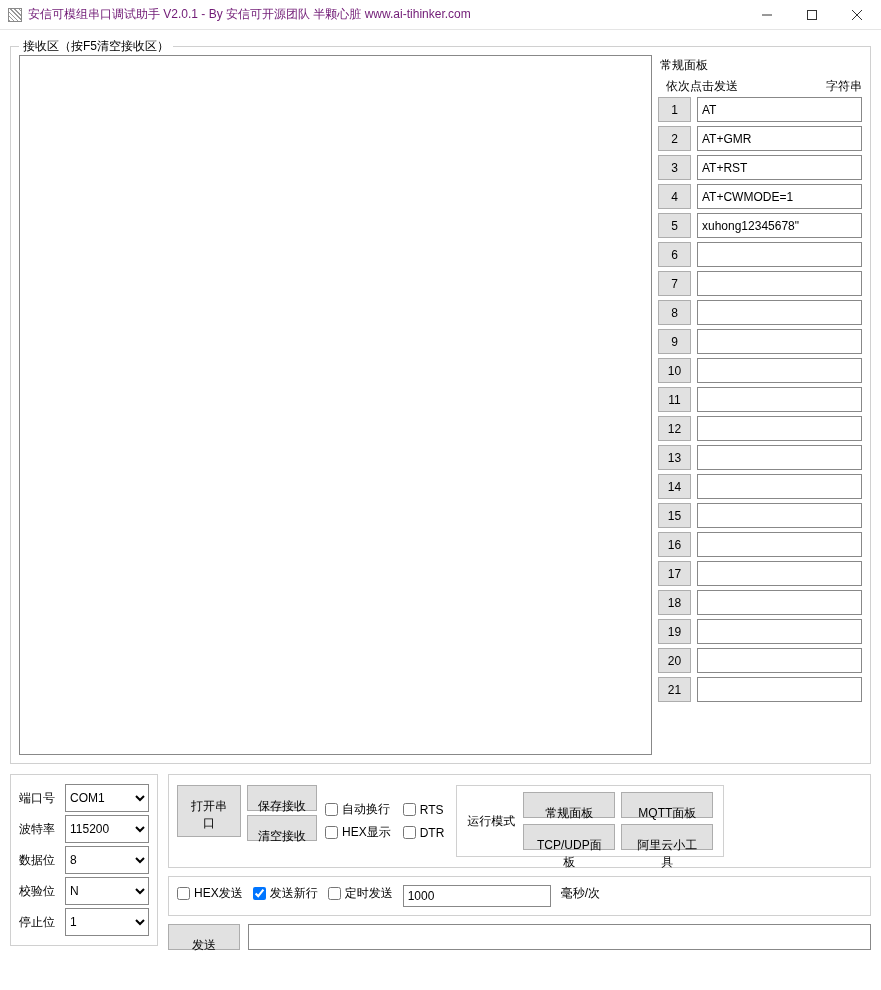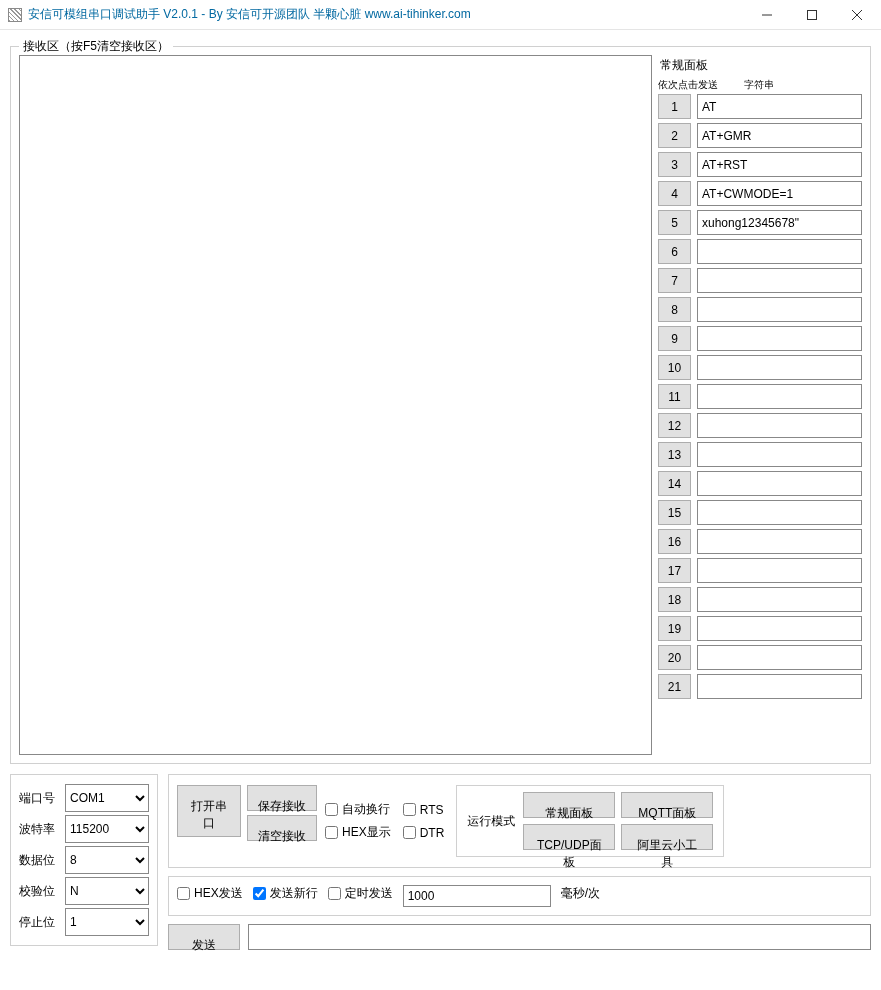--- a/index.html
+++ b/index.html
@@ -19,21 +19,21 @@
   padding: 0 2px 0 8px;
   border-bottom: 1px solid #e5e5e5;
   background: #fff;
 }
 .titlebar .app-icon {
   width: 14px; height: 14px;
   border: 1px solid #8a8a8a;
   margin-right: 6px;
   background: repeating-linear-gradient(45deg,#999 0,#999 1px,#fff 1px,#fff 3px);
 }
-.titlebar .title-text { color:#0369a1; font-size:12px; flex:1; white-space:nowrap; overflow:hidden; }
+.titlebar .title-text { color:#701a75; font-size:12px; flex:1; white-space:nowrap; overflow:hidden; }
 .titlebar .winbtns { display:flex; }
 .titlebar .winbtn {
   width:45px; height:28px;
   display:flex; align-items:center; justify-content:center;
   color:#555; cursor:pointer;
 }
 
 .window-body { padding: 6px 10px 8px 10px; }
 
 .groupbox {
@@ -64,21 +64,21 @@
 }
 .side-panel {
   width: 204px;
   display: flex;
   flex-direction: column;
 }
 .side-title { font-size:12px; padding: 2px 2px 4px 2px; }
 .side-head {
   display:flex; gap:6px; padding-bottom:2px;
 }
-.side-head > div { text-align:left; font-size:10px; }
+.side-head > div { text-align:right; font-size:12px; }
 .side-head .col-btn { width:80px; }
 .side-head .col-txt { flex:1; }
 .cmd-rows { display:flex; flex-direction:column; gap:4px; }
 .cmd-row { display:flex; gap:6px; }
 .cmd-row button.num {
   width:80px; height:25px;
   border:1px solid #adadad;
   background:#e1e1e1;
   font-size:12px;
   cursor:pointer;

